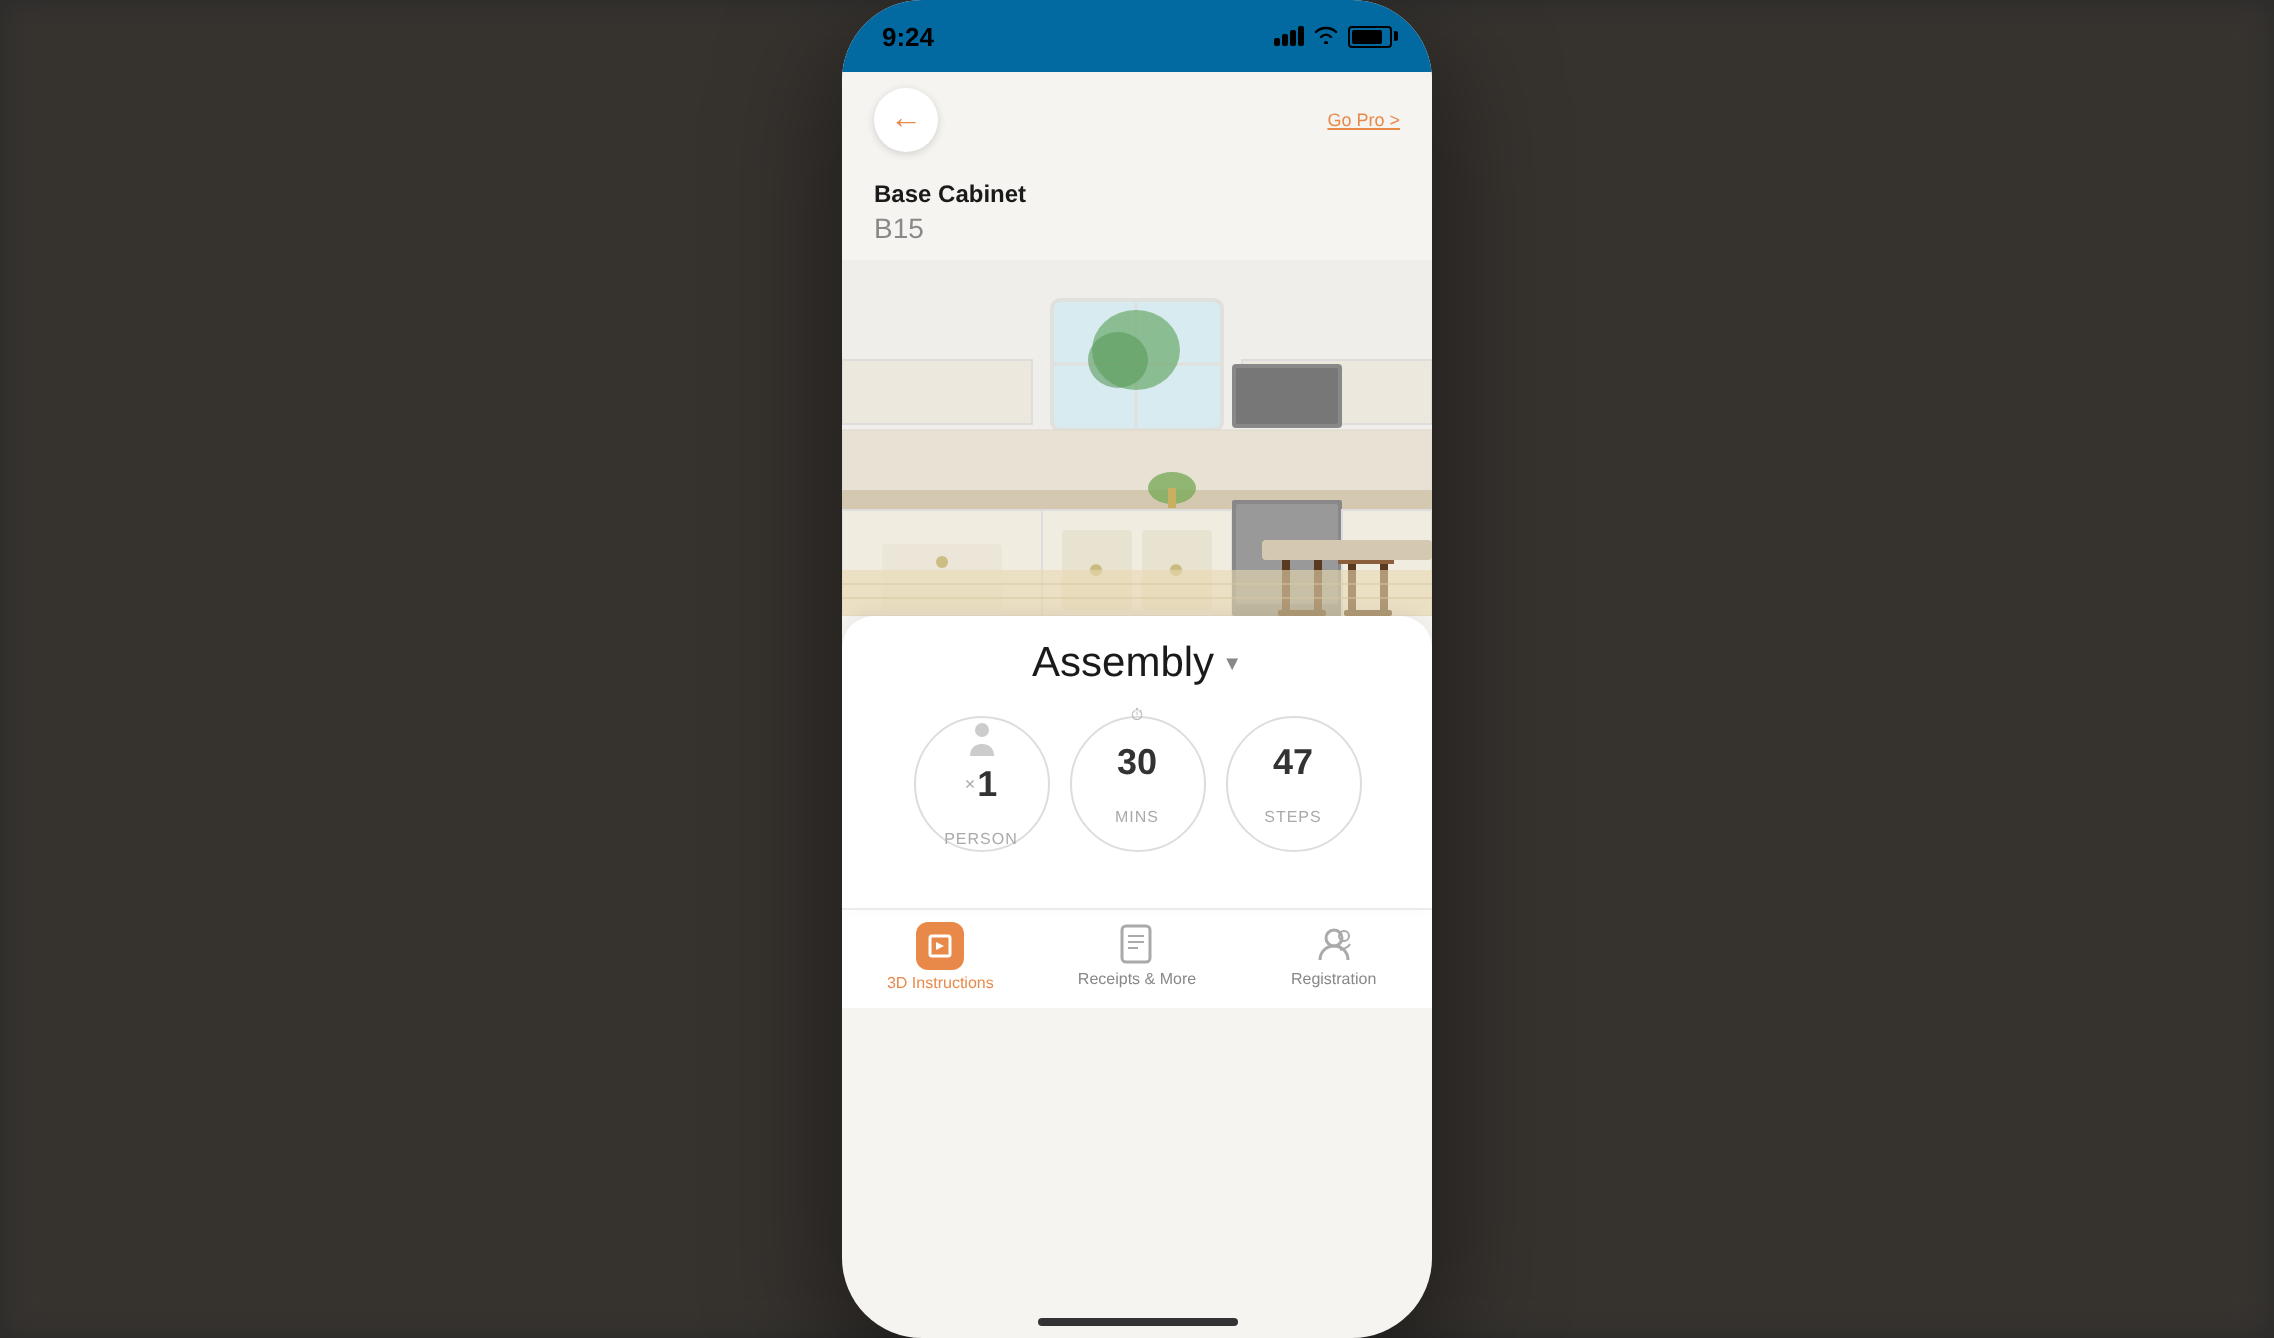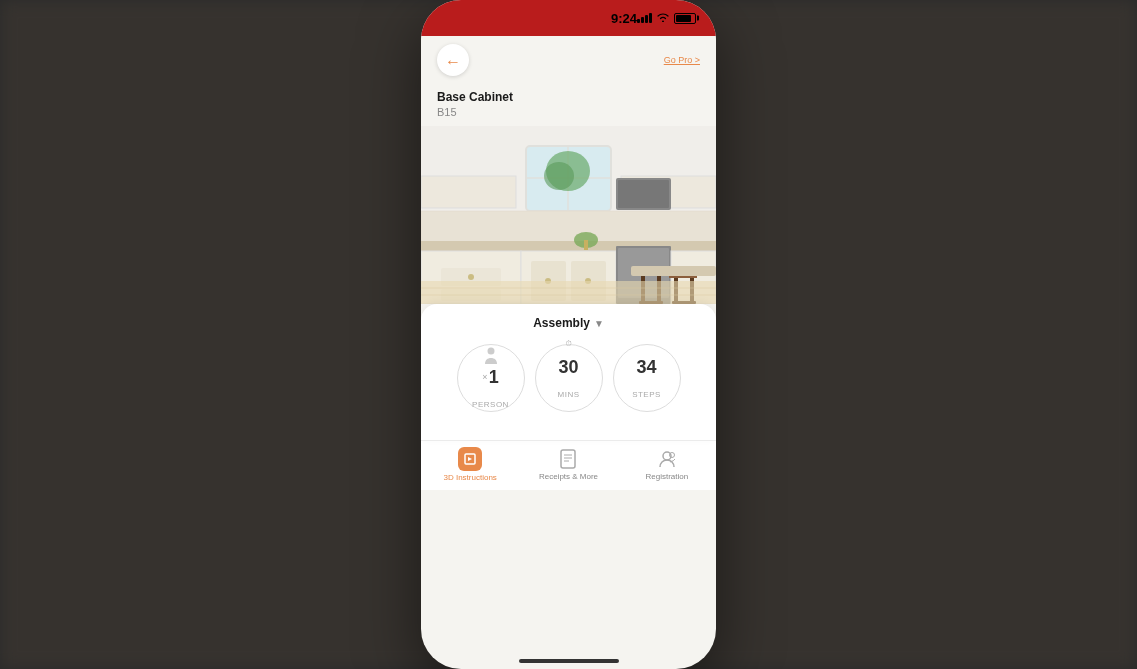--- a/index.html
+++ b/index.html
@@ -30,25 +30,26 @@
       background: #f5f4f0;
       border-radius: 40px;
       overflow: hidden;
       box-shadow: 0 20px 60px rgba(0,0,0,0.5);
       z-index: 10;
     }
 
     
     .status-bar {
       height: 36px;
-      background: #b91c1c;
-      display: flex;
-      align-items: center;
-      justify-content: flex-end;
+      background: #0369a1;
+      display: flex;
+      align-items: center;
+      justify-content: space-between;
       padding: 0 20px;
+      gap: 44px;
     }
     .status-time {
       font-size: 13px;
       font-weight: 600;
       color: #000;
     }
     .status-icons {
       display: flex;
       align-items: center;
       gap: 4px;
@@ -129,21 +130,21 @@
     .product-info {
       padding: 6px 16px 8px;
       background: #f5f4f0;
     }
     .product-title {
       font-size: 12px;
       font-weight: 600;
       color: #1a1a1a;
     }
     .product-sku {
-      font-size: 11px;
+      font-size: 14px;
       color: #888;
       margin-top: 2px;
     }
 
     
     .product-image {
       width: 100%;
       height: 178px;
       overflow: hidden;
       position: relative;
@@ -171,22 +172,22 @@
       box-shadow: 0 -2px 10px rgba(0,0,0,0.05);
     }
     .assembly-header {
       display: flex;
       align-items: center;
       justify-content: center;
       gap: 4px;
       margin-bottom: 14px;
     }
     .assembly-title {
-      font-size: 12px;
-      font-weight: 700;
+      font-size: 21px;
+      font-weight: 400;
       color: #1a1a1a;
     }
     .assembly-dropdown-arrow {
       color: #888;
       font-size: 10px;
     }
 
     
     .stats-row {
       display: flex;
@@ -270,21 +271,20 @@
       color: #333;
     }
     .tab-section.inactive {
       color: #bbb;
     }
 
     
     .bottom-nav {
       background: #fff;
       display: flex;
-      align-items: center;
       padding: 6px 0 8px;
       border-top: 1px solid #eee;
     }
     .nav-item {
       flex: 1;
       display: flex;
       flex-direction: column;
       align-items: center;
       gap: 2px;
       cursor: pointer;
@@ -463,21 +463,21 @@
         <span class="stat-label">PERSON</span>
       </div>
 
       <div class="stat-circle">
         <span class="clock-indicator">⏱</span>
         <span class="stat-value">30</span>
         <span class="stat-label">MINS</span>
       </div>
 
       <div class="stat-circle">
-        <span class="stat-value">34</span>
+        <span class="stat-value">47</span>
         <span class="stat-label">STEPS</span>
       </div>
 
     </div>
 
     
 
     
   </div>
 

